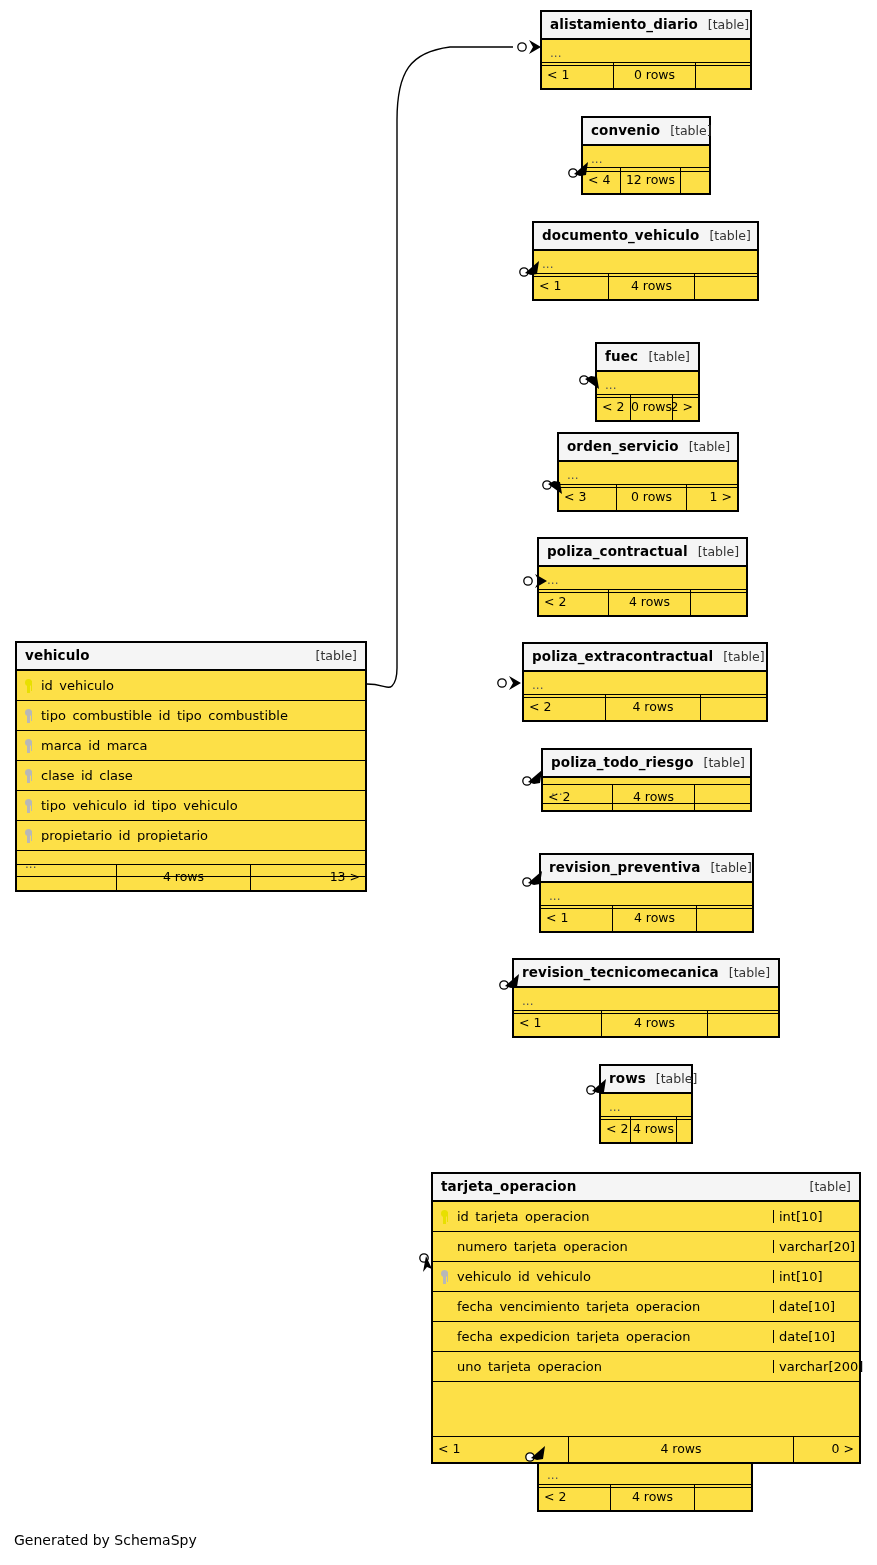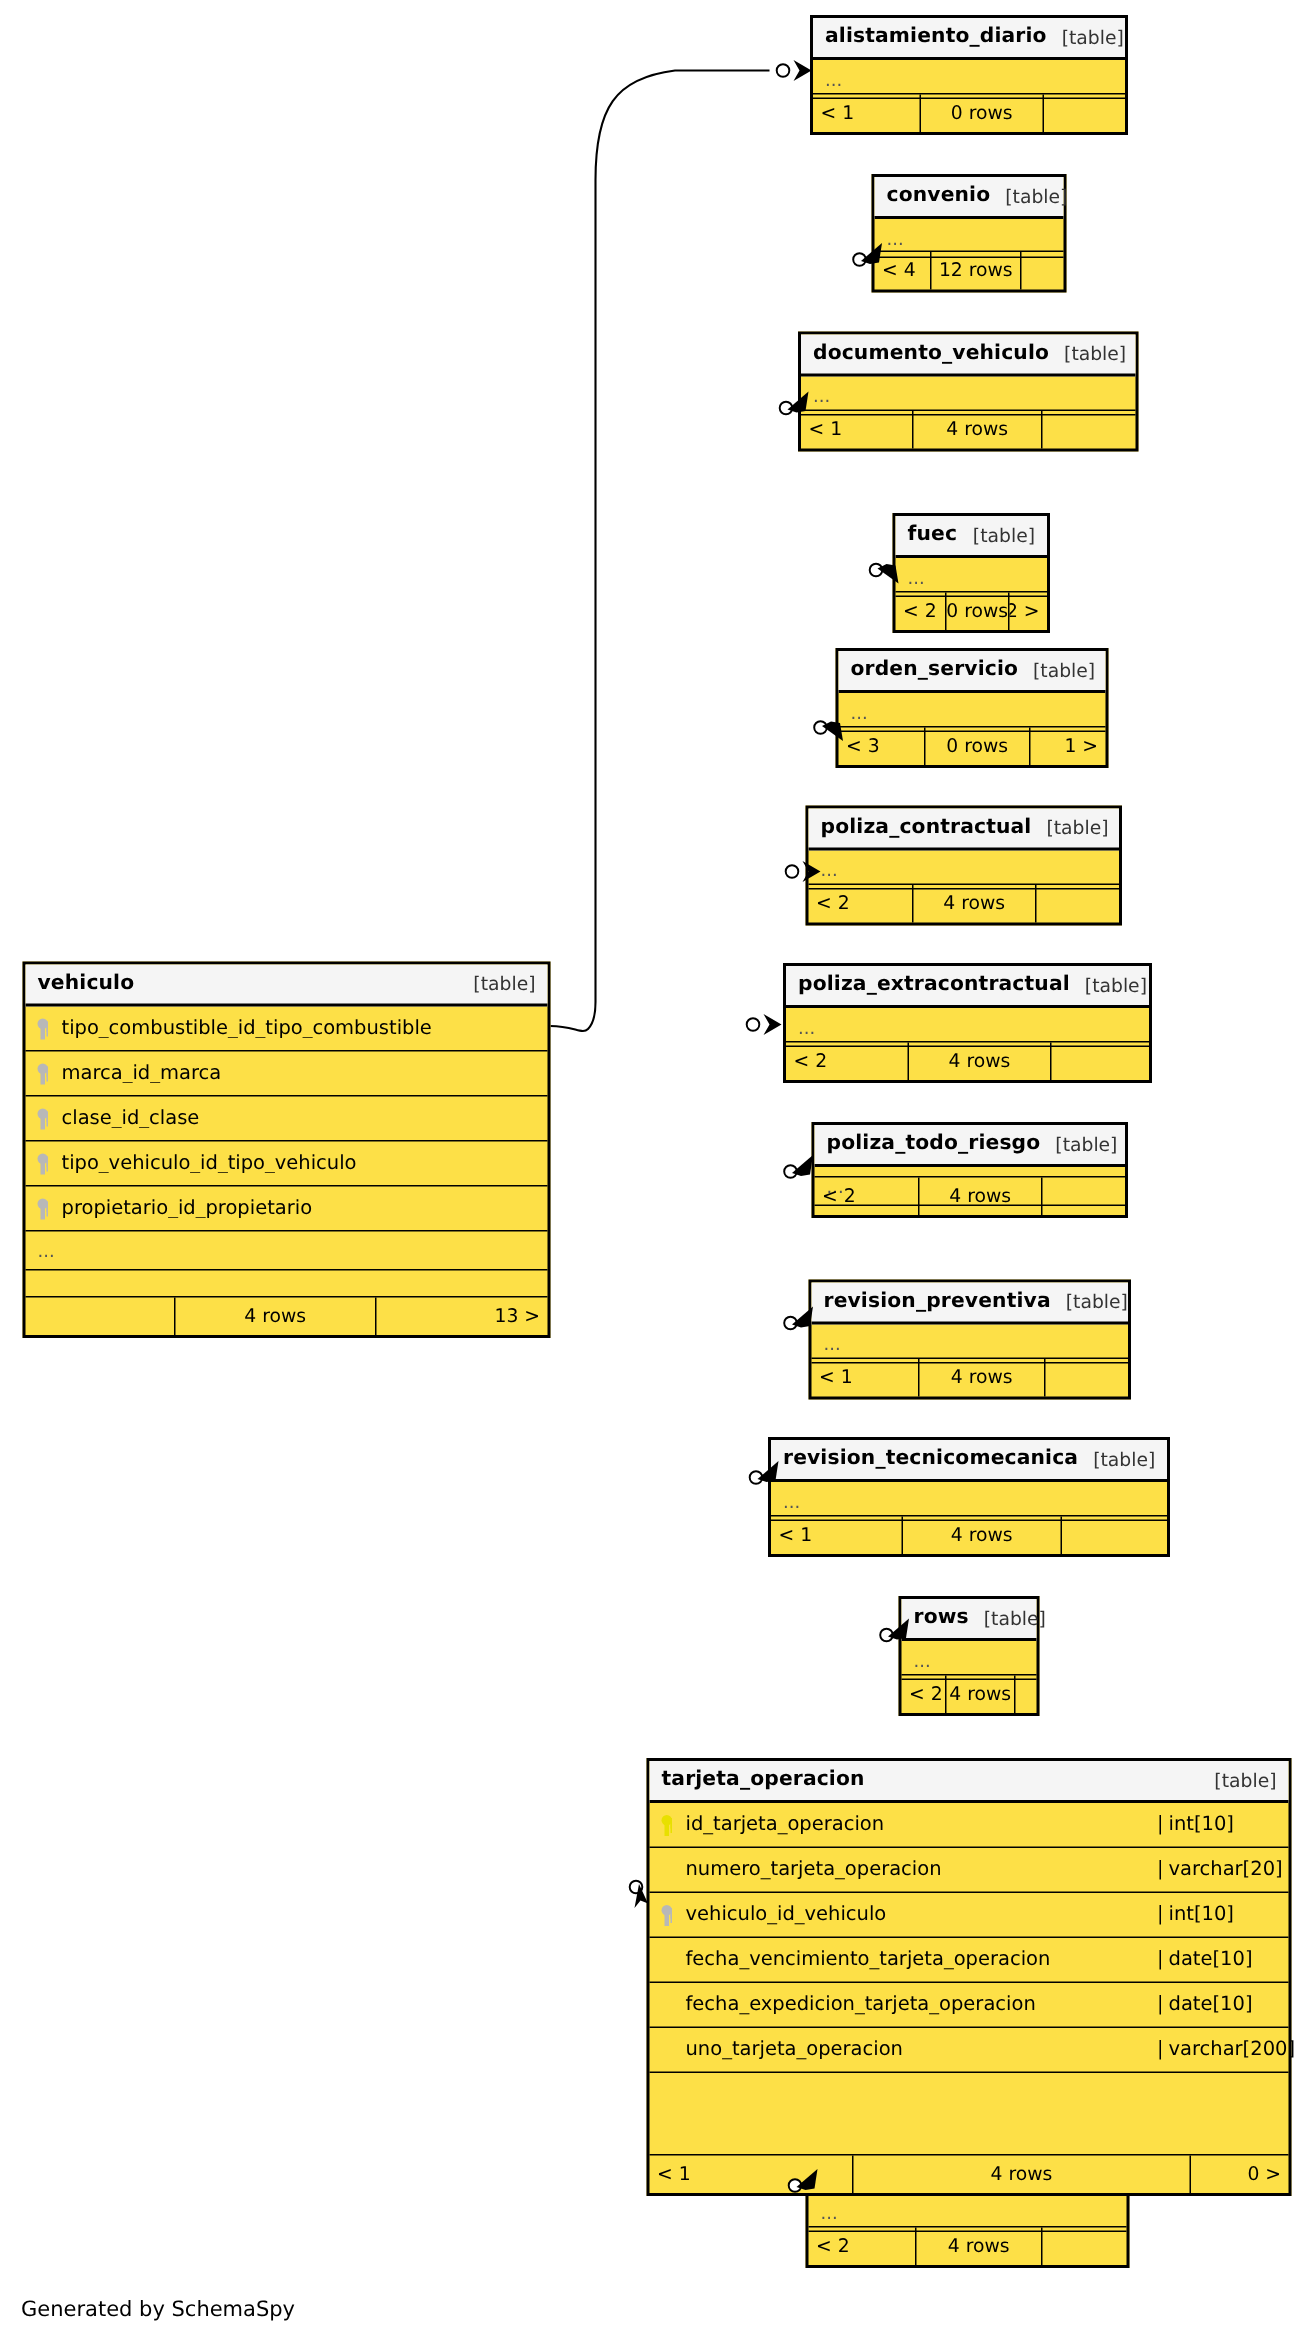--- a/index.html
+++ b/index.html
@@ -411,20 +411,24 @@
             <span></span>
           </div>
         </div>
       </div>
       <div class="tbl" style="left: 15px; top: 641px; width: 352px; height: 251px; position: absolute;">
         <div class="hdr">
           <span class="tname">vehiculo</span>
           <span class="ttag">[table]</span>
         </div>
         <div class="row">
+          <span class="keyicon pk"></span>
+          <span class="colname">id_vehiculo</span>
+        </div>
+        <div class="row">
           <span class="keyicon fk"></span>
           <span class="colname">tipo_combustible_id_tipo_combustible</span>
         </div>
         <div class="row">
           <span class="keyicon fk"></span>
           <span class="colname">marca_id_marca</span>
         </div>
         <div class="row">
           <span class="keyicon fk"></span>
           <span class="colname">clase_id_clase</span>

